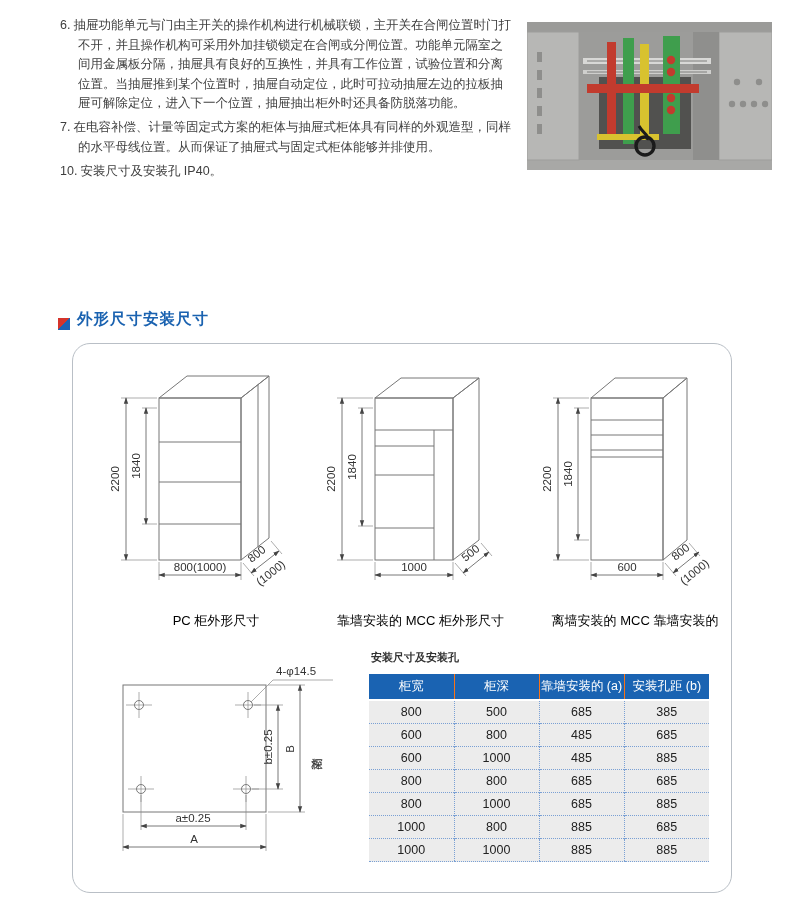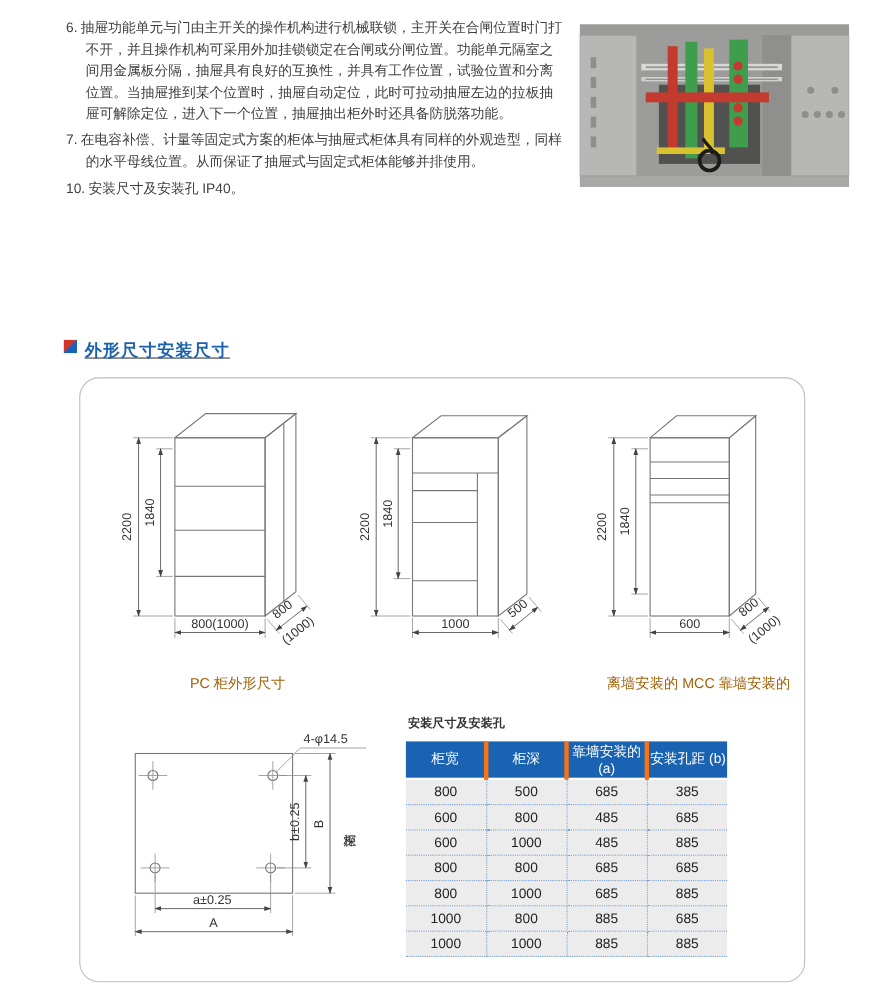--- a/index.html
+++ b/index.html
@@ -13,50 +13,50 @@
   .intro{
     position:absolute;left:60px;top:16px;width:712px;
     font-size:12.5px;line-height:19.6px;color:#3e3e3e;
   }
   .photo-wrap{
     float:right;width:245px;height:148px;margin:6px 0 10px 12px;
   }
   .intro p{margin:0 0 4.5px 0;padding-left:18px;text-indent:-18px;}
   .intro .num{margin-right:3px;}
   
-  .section-header{position:absolute;left:58px;top:309px;display:flex;align-items:flex-start;text-decoration:underline;}
+  .section-header{position:absolute;left:58px;top:309px;display:flex;align-items:flex-end;}
   .sq-icon{width:12px;height:12px;display:inline-block;margin-right:7px;
     background:linear-gradient(135deg,#d5342b 49.5%,#1b62b5 50%);}
   .section-title{font-size:15.5px;font-weight:bold;color:#1a62b0;letter-spacing:1px;}
   
   .dim-box{
     position:absolute;left:72px;top:343px;width:658px;height:548px;
     border:1px solid #b9bfc6;border-radius:18px;background:#fff;
   }
   .fig{position:absolute;top:20px;text-align:center;}
   .fig1{left:28px;width:230px;}
   .fig2{left:240px;width:215px;}
   .fig3{left:468px;width:188px;}
-  .caption{font-size:13px;color:#a16207;margin-top:3px;}
+  .caption{font-size:13px;color:#000000;margin-top:3px;}
   svg{display:block;}
   svg text{font-family:"Liberation Sans","DejaVu Sans",sans-serif;}
   .dimtxt{font-size:11.5px;fill:#333;}
   .cabline{stroke:#777;fill:none;stroke-width:1;}
   .thin{stroke:#8a8a8a;stroke-width:0.7;fill:none;}
   .dimline{stroke:#555;stroke-width:0.8;fill:none;}
   .vtext{writing-mode:vertical-rl;text-orientation:upright;}
   
   .mount-fig{position:absolute;left:20px;top:310px;text-align:center;}
   
   .table-block{position:absolute;left:296px;top:306px;width:330px;}
   .tbl-title{font-size:11px;font-weight:bold;color:#333;margin:0 0 9px 2px;}
-  table.inst{border-collapse:collapse;width:292px;font-size:12.5px;table-layout:fixed;}
+  table.inst{border-collapse:collapse;width:340px;font-size:12.5px;table-layout:fixed;}
   table.inst th{
     background:#1a63b2;color:#ffffff;font-weight:normal;height:23px;
-    border-bottom:2px solid #ffffff;border-left:4px solid #f97316;font-size:12.5px;
+    border-bottom:2px solid #ffffff;border-left:1px solid #f97316;font-size:12.5px;
   }
   table.inst th:first-child{border-left:none;}
   table.inst td{
     background:#ececec;color:#222;text-align:center;height:20px;
     border-top:1px dotted #7aa0d4;
   }
   table.inst td:not(:first-child){border-left:1px dotted #7aa0d4;}
   table.inst tr:first-child td{border-top:none;}
   table.inst tr:last-child td{border-bottom:1px dotted #7aa0d4;}
 </style>
@@ -198,20 +198,21 @@
           <line x1="29" y1="34" x2="29" y2="196" marker-start="url(#ar2)" marker-end="url(#ar2)"></line>
           <line x1="49" y1="44" x2="49" y2="162" marker-start="url(#ar2)" marker-end="url(#ar2)"></line>
           <line x1="62" y1="211" x2="140" y2="211" marker-start="url(#ar2)" marker-end="url(#ar2)"></line>
           <line x1="150" y1="209" x2="176" y2="188" marker-start="url(#ar2)" marker-end="url(#ar2)"></line>
         </g>
         <text class="dimtxt" transform="rotate(-90 22 115)" x="22" y="115" text-anchor="middle">2200</text>
         <text class="dimtxt" transform="rotate(-90 43 103)" x="43" y="103" text-anchor="middle">1840</text>
         <text class="dimtxt" x="101" y="207" text-anchor="middle">1000</text>
         <text class="dimtxt" transform="rotate(-39 160 192)" x="160" y="192" text-anchor="middle">500</text>
       </svg>
+      <div class="caption">靠墙安装的 MCC 柜外形尺寸</div>
     </div>
 
     <div class="fig fig3">
       <svg width="188" height="245" viewBox="0 0 188 245">
         <defs>
           <marker id="ar3" viewBox="0 0 10 10" refX="9" refY="5" markerWidth="8" markerHeight="8" orient="auto-start-reverse">
             <path d="M0,1.6 L10,5 L0,8.4 z" fill="#444"></path>
           </marker>
         </defs>
         <g class="cabline">

